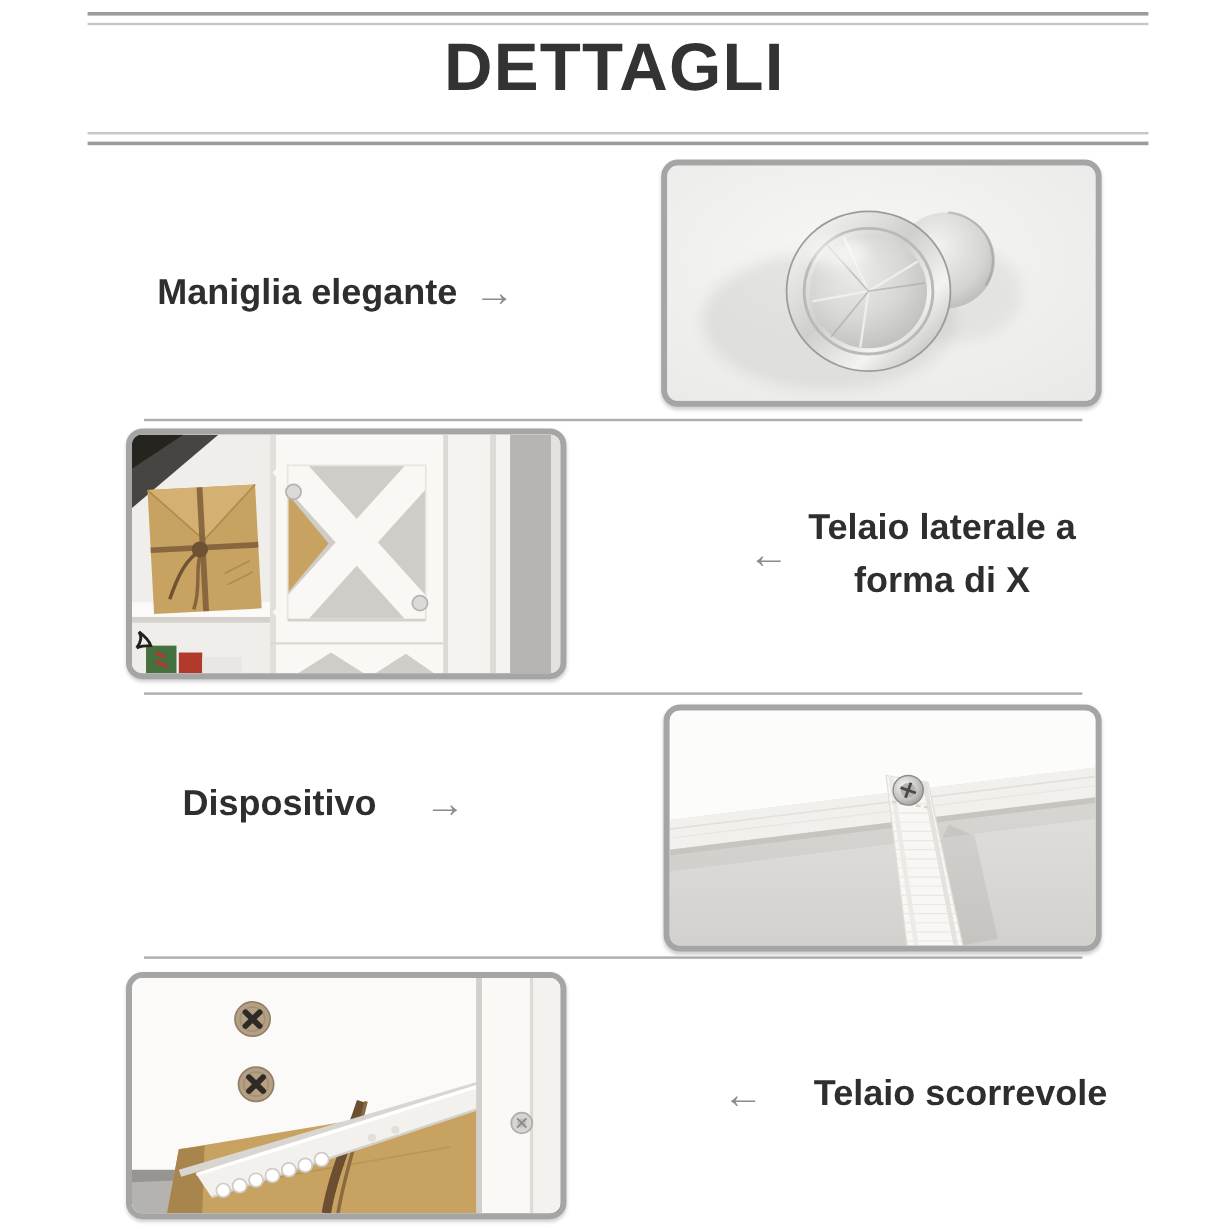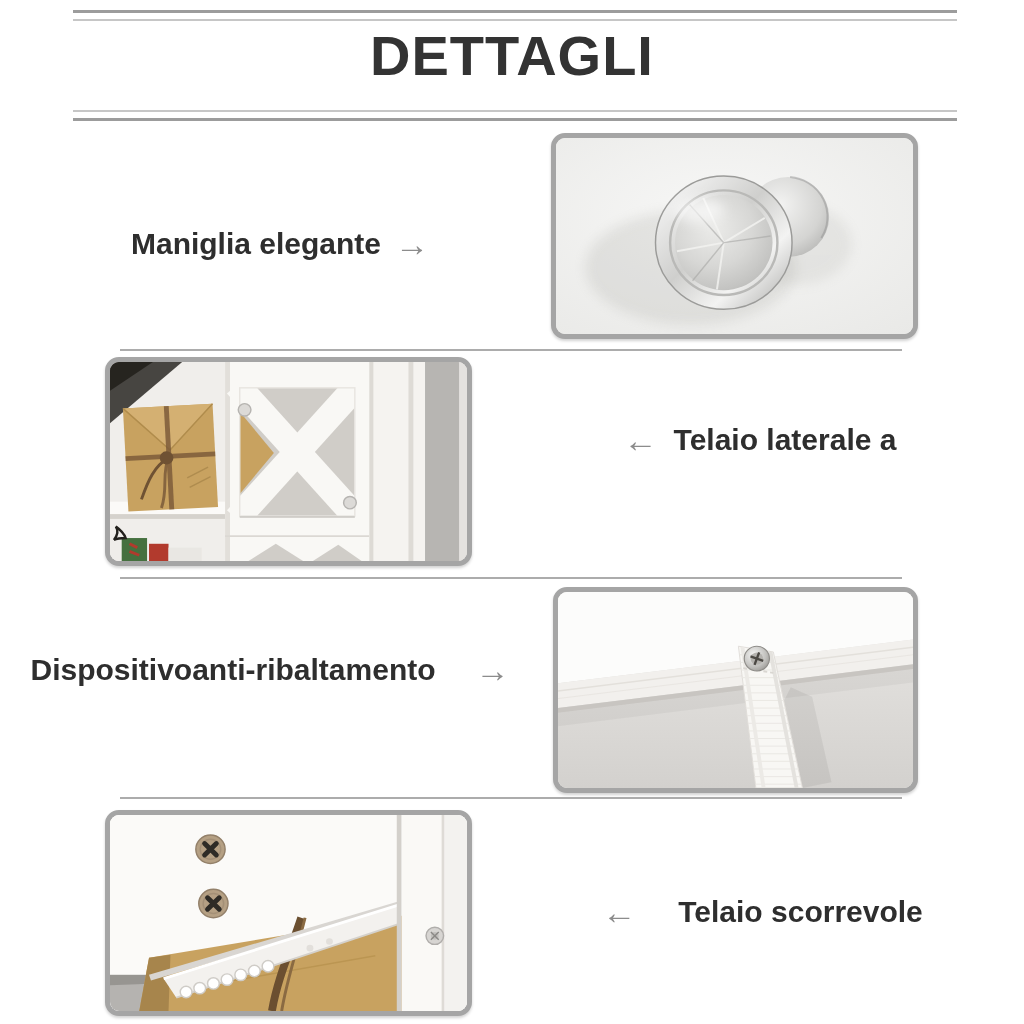--- a/index.html
+++ b/index.html
@@ -10,21 +10,21 @@
   .rule{position:absolute;left:73px;width:884px;}
   .rule-thick{height:3px;background:#9c9c9c;}
   .rule-thin{height:2px;background:#c6c6c6;}
   .sep{position:absolute;left:120px;width:782px;height:2px;background:#acacac;}
   .title{
     position:absolute;top:24px;left:0;width:1024px;margin:0;text-align:center;
     font-size:56px;font-weight:700;color:#333333;letter-spacing:1px;line-height:64px;
   }
   .label-row{position:absolute;display:flex;align-items:center;justify-content:center;}
   .label{font-size:30px;color:#2e2e2e;font-weight:700;line-height:44px;white-space:nowrap;}
-  .label-col{display:flex;flex-direction:row;align-items:center;}
+  .label-col{display:flex;flex-direction:column;align-items:center;}
   .arrow{font-size:34px;color:#8c8c8c;font-weight:400;line-height:40px;}
   .photo{
     position:absolute;box-sizing:border-box;border:5px solid #a5a5a5;border-radius:14px;
     overflow:hidden;background:#f0efed;box-shadow:0 2px 3px rgba(0,0,0,0.18);
   }
   .photo svg{display:block;width:100%;height:100%;}
 </style>
 </head>
 <body>
 
@@ -140,29 +140,29 @@
       <rect x="266" y="0" width="4" height="208" fill="#dddad5"></rect>
       <rect x="306" y="0" width="5" height="208" fill="#dedbd6"></rect>
       <rect x="323" y="0" width="35" height="208" fill="#b7b5b2"></rect>
       <rect x="358" y="0" width="8" height="208" fill="#e4e2df"></rect>
     </svg>
   </figure>
   <div class="label-row" style="left:580px;top:418px;width:360px;gap:16px">
     <span class="arrow">←</span>
     <span class="label-col">
       <span class="label">Telaio laterale a</span>
+      <span class="label">forma di X</span>
     </span>
   </div>
 
   <div class="sep" style="top:577px"></div>
 
   <div class="label-row" style="left:80px;top:648px;width:380px;gap:40px">
     <span class="label-col">
       <span class="label">Dispositivo</span>
-      <span class="label">anti-ribaltamento</span>
     </span>
     <span class="arrow">→</span>
   </div>
   <figure class="photo" style="left:553px;top:587px;width:365px;height:206px;margin:0">
     <svg viewBox="0 0 366 206" preserveAspectRatio="none">
       <defs>
         <linearGradient id="g3bg" x1="0" y1="0" x2="0" y2="1">
           <stop offset="0" stop-color="#eae8e5"></stop>
             <stop offset="1" stop-color="#d3d1ce"></stop>
         </linearGradient>

